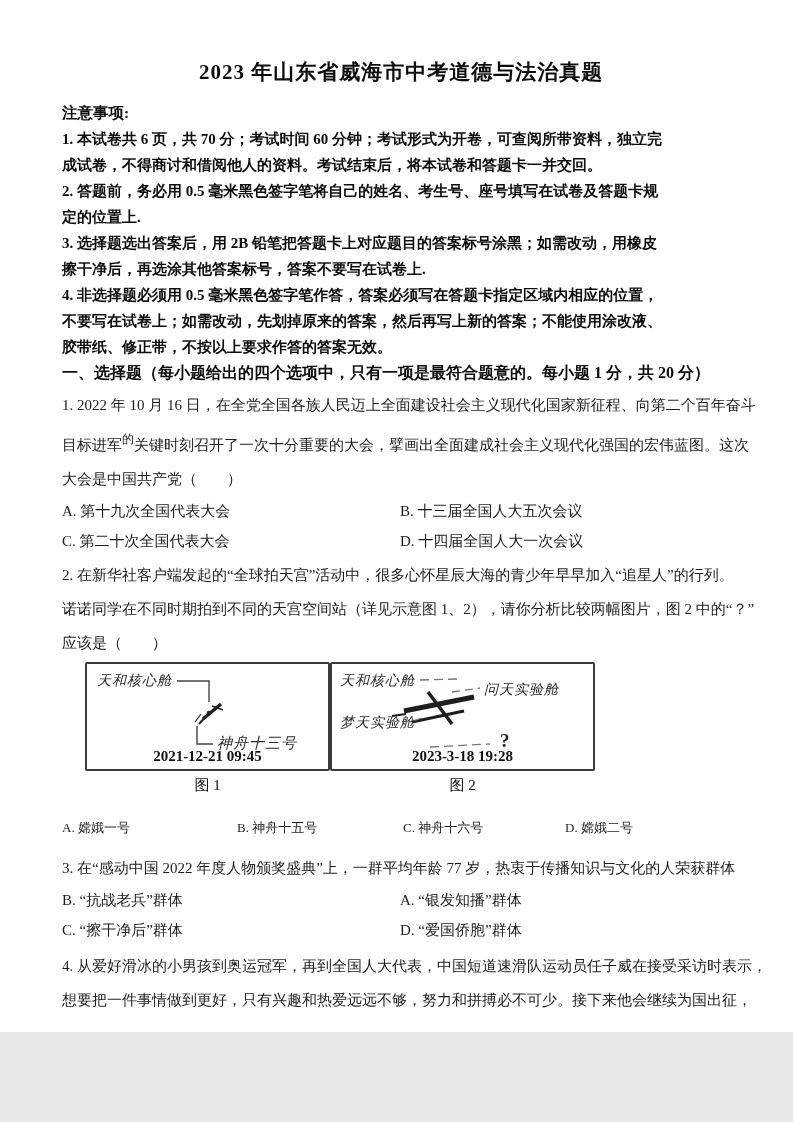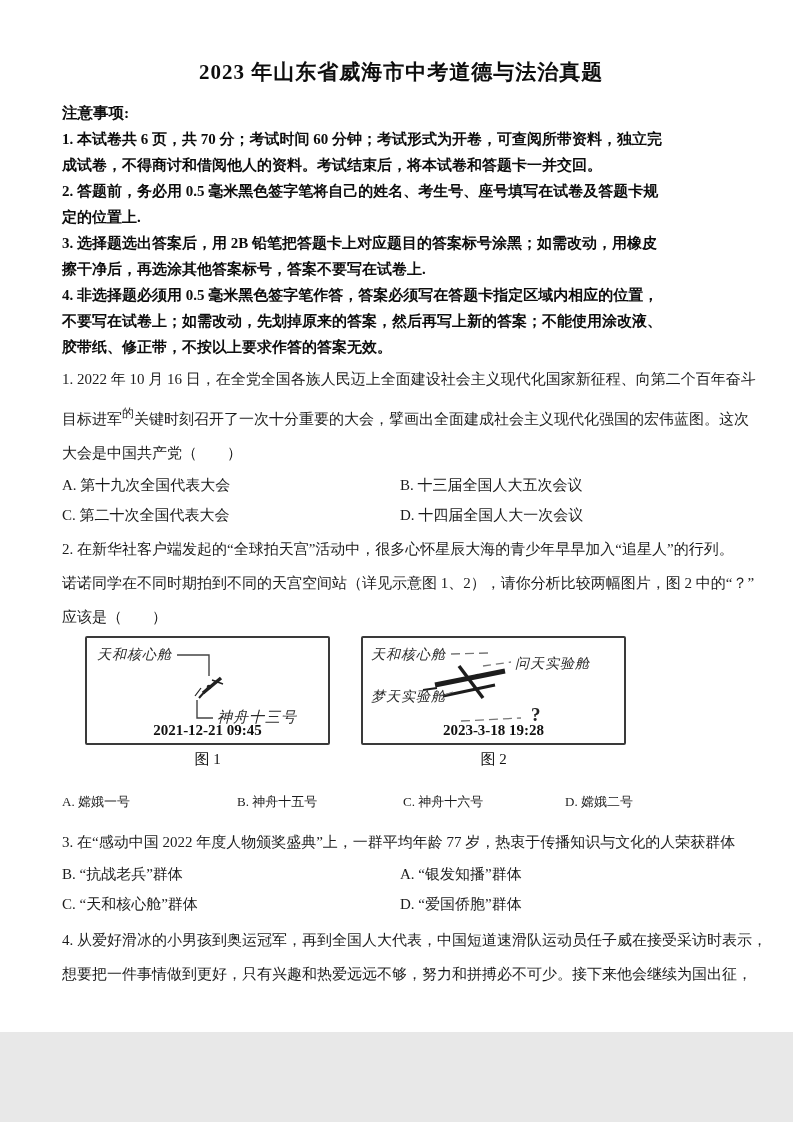--- a/index.html
+++ b/index.html
@@ -39,21 +39,21 @@
   .options-2col{
     display:grid;grid-template-columns:338px 1fr;
     font-size:15px;line-height:30px;
   }
   .options-4col{
     display:grid;grid-template-columns:175px 166px 162px 1fr;
     font-size:13px;line-height:30px;
     margin-top:16px;
   }
   .figures-row{
-    display:flex;gap:31px;margin-left:23px;margin-top:2px;
+    display:flex;gap:0;margin-left:23px;margin-top:2px;
   }
   .figure{width:245px;}
   .figure.wide{width:265px;}
   .figure-box{
     position:relative;height:105px;
     border:2px solid #3a3a3a;border-radius:2px;
     background:#fff;
   }
   .figure-box svg{position:absolute;left:0;top:0;}
   .hand-label{
@@ -93,20 +93,21 @@
       <div class="nline">成试卷，不得商讨和借阅他人的资料。考试结束后，将本试卷和答题卡一并交回。</div>
       <div class="nline">2. 答题前，务必用 0.5 毫米黑色签字笔将自己的姓名、考生号、座号填写在试卷及答题卡规</div>
       <div class="nline">定的位置上.</div>
       <div class="nline">3. 选择题选出答案后，用 2B 铅笔把答题卡上对应题目的答案标号涂黑；如需改动，用橡皮</div>
       <div class="nline">擦干净后，再选涂其他答案标号，答案不要写在试卷上.</div>
       <div class="nline">4. 非选择题必须用 0.5 毫米黑色签字笔作答，答案必须写在答题卡指定区域内相应的位置，</div>
       <div class="nline">不要写在试卷上；如需改动，先划掉原来的答案，然后再写上新的答案；不能使用涂改液、</div>
       <div class="nline">胶带纸、修正带，不按以上要求作答的答案无效。</div>
     </div>
 
+    <div class="section-heading">一、选择题（每小题给出的四个选项中，只有一项是最符合题意的。每小题 1 分，共 20 分）</div>
 
     <div class="qblock">
       <div class="qline">1. 2022 年 10 月 16 日，在全党全国各族人民迈上全面建设社会主义现代化国家新征程、向第二个百年奋斗</div>
       <div class="qline"><span>目标进军</span><span class="sup">的</span><span>关键时刻召开了一次十分重要的大会，擘画出全面建成社会主义现代化强国的宏伟蓝图。这次</span></div>
       <div class="qline">大会是中国共产党（　　）</div>
       <div class="options-2col">
         <div>A. 第十九次全国代表大会</div>
         <div>B. 十三届全国人大五次会议</div>
         <div>C. 第二十次全国代表大会</div>
         <div>D. 十四届全国人大一次会议</div>
@@ -172,21 +173,21 @@
         <div>C. 神舟十六号</div>
         <div>D. 嫦娥二号</div>
       </div>
     </div>
 
     <div class="qblock" style="margin-top:8px;">
       <div class="qline">3. 在“感动中国 2022 年度人物颁奖盛典”上，一群平均年龄 77 岁，热衷于传播知识与文化的人荣获群体</div>
       <div class="options-2col">
         <div>B. “抗战老兵”群体</div>
         <div>A. “银发知播”群体</div>
-        <div>C. “天和核心舱”群体</div>
+        <div>C. “擦干净后”群体</div>
         <div>D. “爱国侨胞”群体</div>
       </div>
     </div>
 
     <div class="qblock" style="margin-top:4px;">
       <div class="qline">4. 从爱好滑冰的小男孩到奥运冠军，再到全国人大代表，中国短道速滑队运动员任子威在接受采访时表示，</div>
       <div class="qline">想要把一件事情做到更好，只有兴趣和热爱远远不够，努力和拼搏必不可少。接下来他会继续为国出征，</div>
     </div>
 
   </div>

